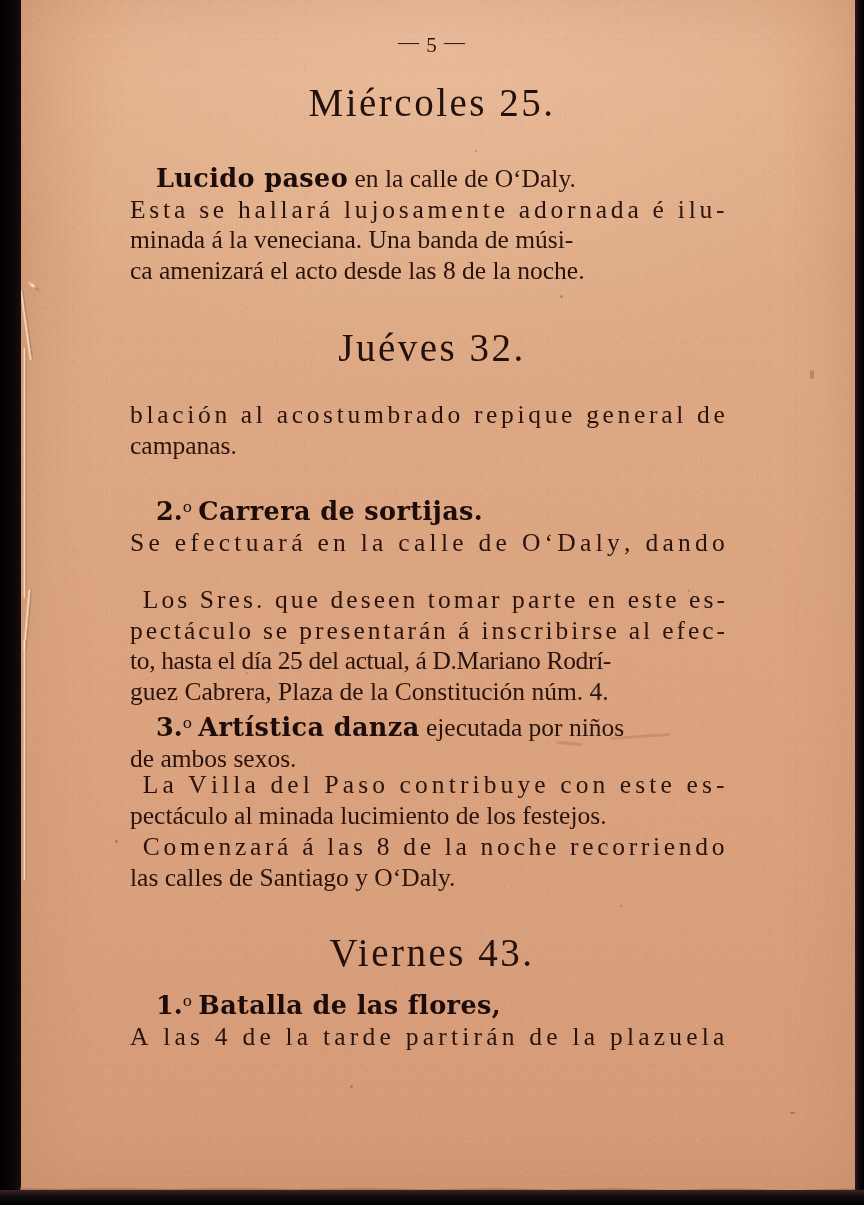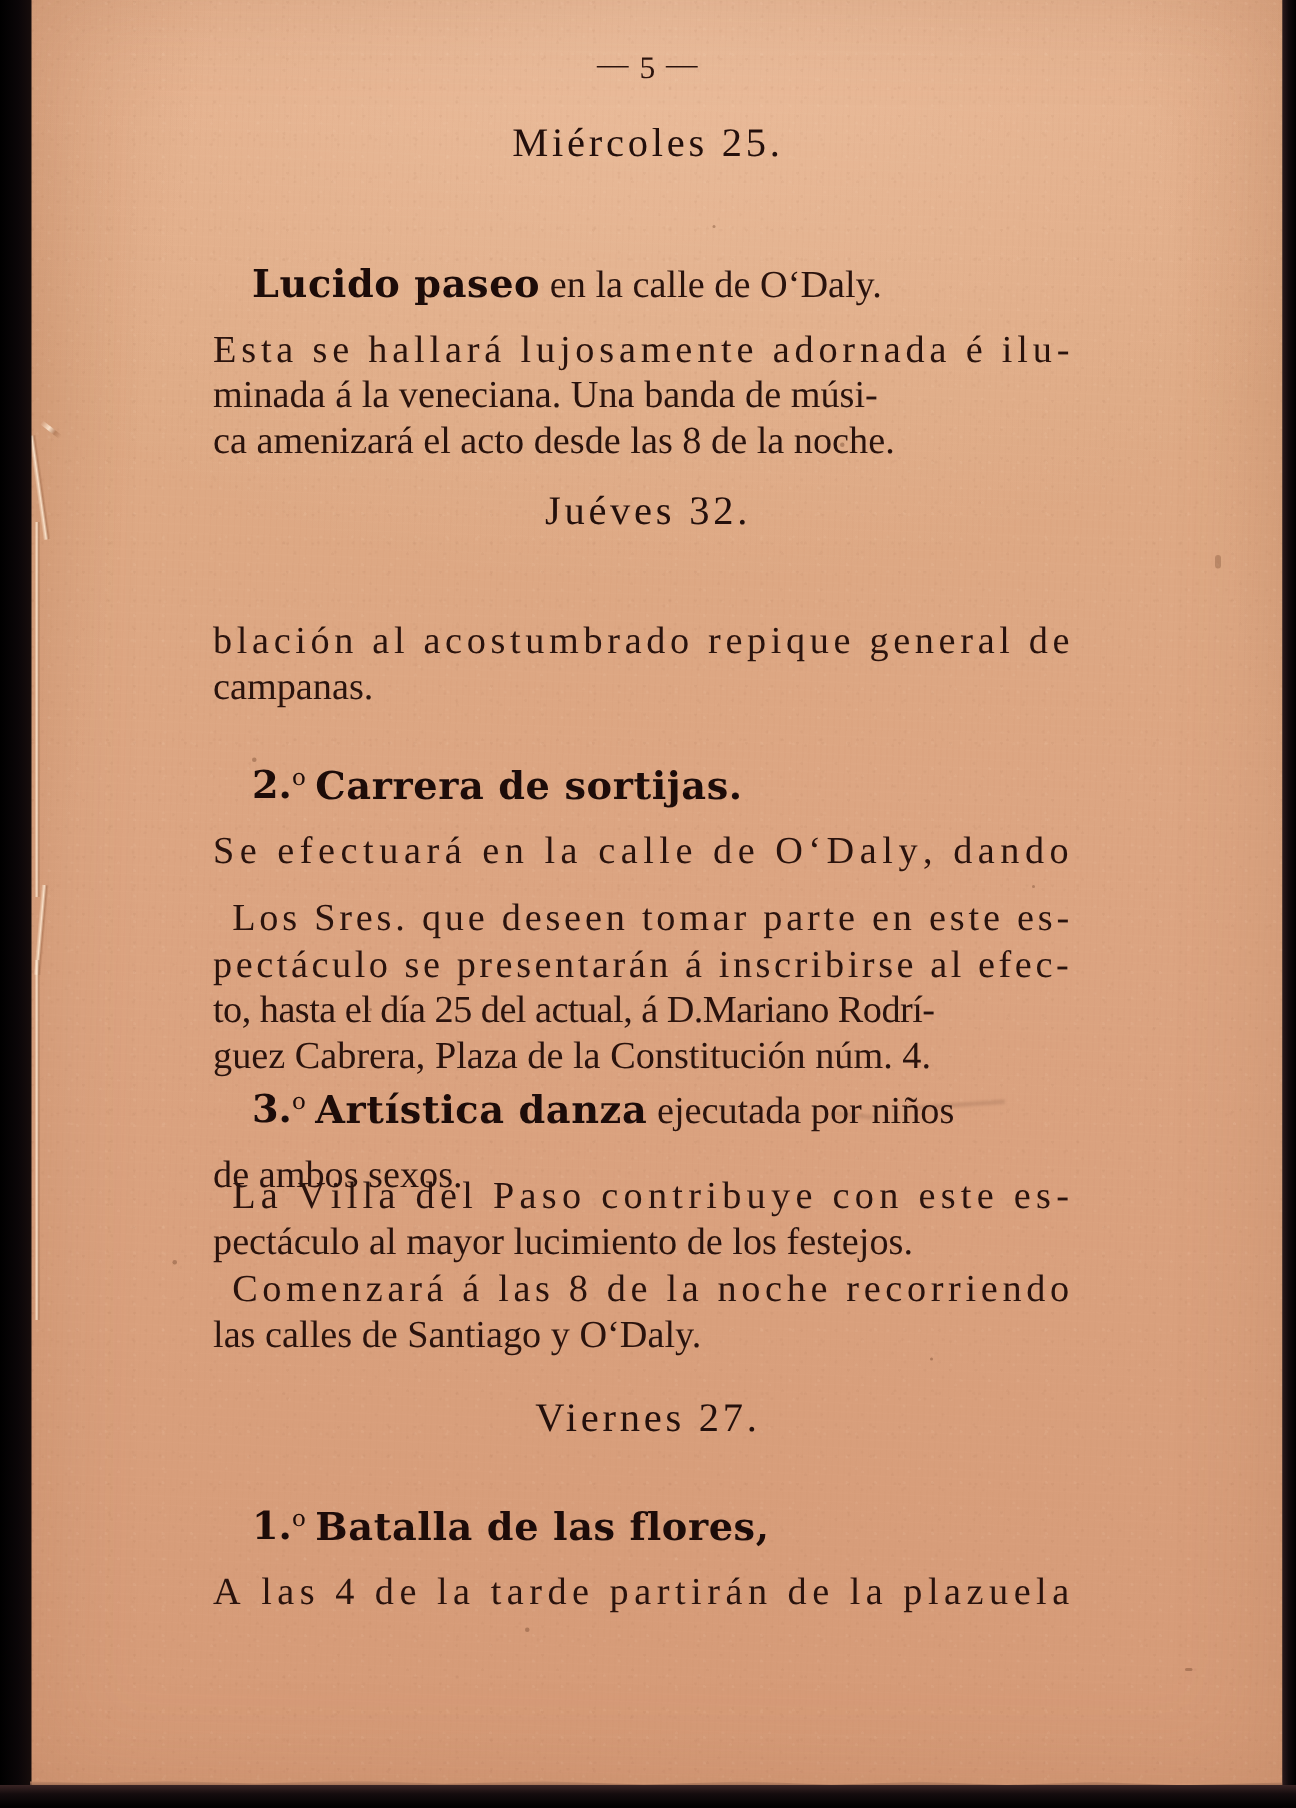--- a/index.html
+++ b/index.html
@@ -97,37 +97,37 @@
     text-align: center;
     font-size: 21px;
     letter-spacing: 1px;
     color: #2a130d;
   }
   .folio .rule { display: inline-block; vertical-align: 3px; }
 
   .day-heading {
     position: absolute; left: 0; right: 0;
     text-align: center;
-    font-size: 27px;
+    font-size: 39px;
     letter-spacing: 2.5px;
     color: #24100c;
     white-space: nowrap;
   }
 
   .block {
     position: absolute;
     left: 130px;
     width: 595px;
     font-size: 25.5px;
     line-height: 30.5px;
     color: #2a130d;
     text-align: justify;
     text-align-last: left;
   }
-  .block p { margin: 12px; }
+  .block p { margin: 0; }
   .indent { text-indent: 26px; }
 
   .hdbold {
     font-weight: bold;
     letter-spacing: 0.4px;
     color: #1d0c09;
     font-family: "DejaVu Serif", "Liberation Serif", serif;
   }
   .ord {
     font-weight: bold;
@@ -500,21 +500,21 @@
           <span> </span>
           <span>e</span>
           <span>s</span>
           <span>t</span>
           <span>e</span>
           <span> </span>
           <span>e</span>
           <span>s</span>
           <span>-</span>
         </span>
-      <span class="ln">pectáculo al mayor lucimiento de los festejos.</span>
+      <span class="ln">pectáculo al minada lucimiento de los festejos.</span>
     </p>
   </div>
 
   <div class="block" style="top:832px;">
     <p>
       <span class="ln j">
           <span>  C</span>
           <span>o</span>
           <span>m</span>
           <span>e</span>
@@ -553,21 +553,21 @@
           <span>i</span>
           <span>e</span>
           <span>n</span>
           <span>d</span>
           <span>o</span>
         </span>
       <span class="ln">las calles de Santiago y O‘Daly.</span>
     </p>
   </div>
 
-  <div class="day-heading" style="top:930px;">Viernes 27.</div>
+  <div class="day-heading" style="top:930px;">Viernes 43.</div>
 
   <div class="block" style="top:986px;">
     <p class="indent">
       <span class="ord"><span>1.</span><sup>o</sup></span>
       <span class="hdbold">Batalla de las flores,</span>
     </p>
     <p>
       <span class="ln j">
           <span>A</span>
           <span> </span>

